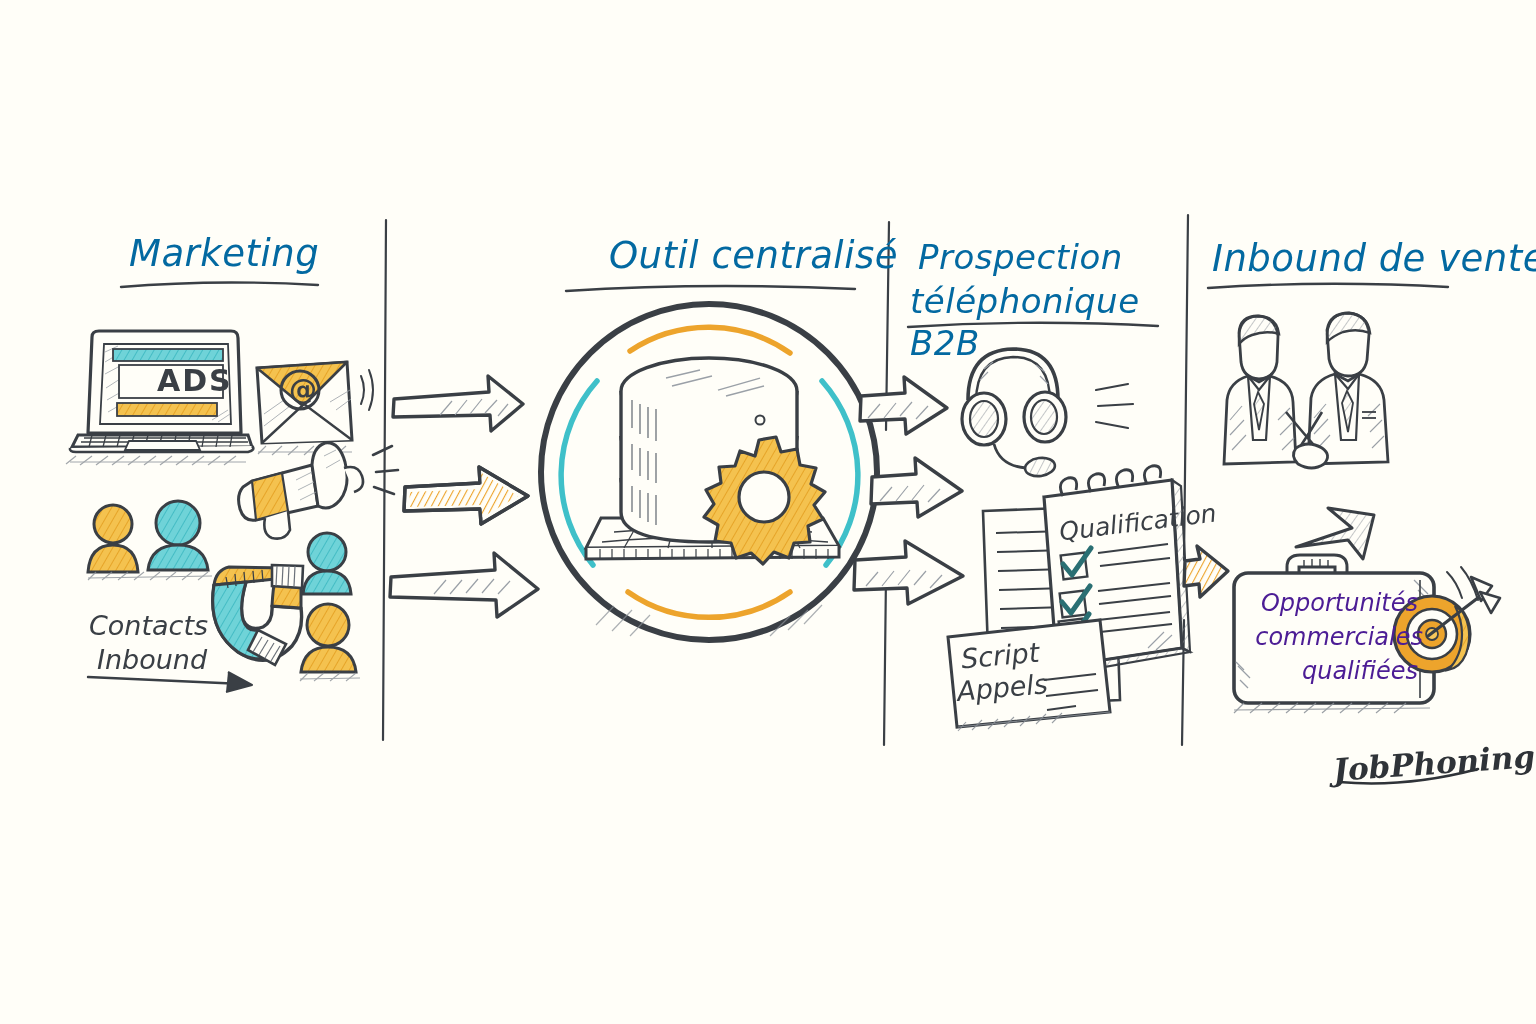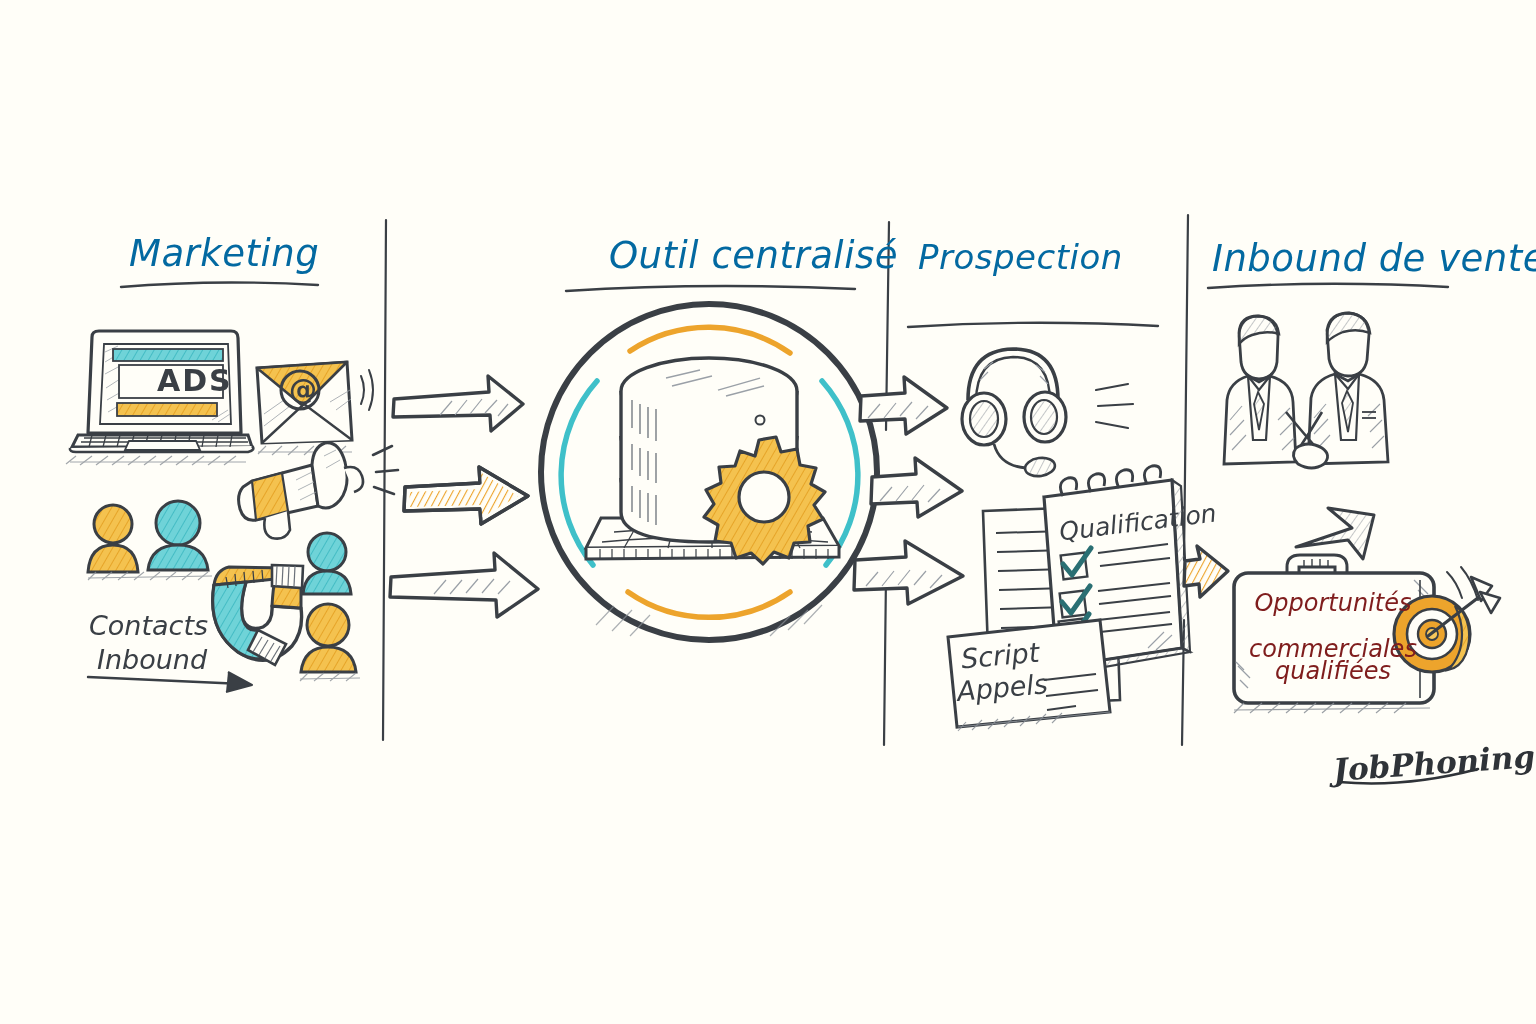--- a/index.html
+++ b/index.html
@@ -25,22 +25,22 @@
   .smalltxt{
     position:absolute;color:#3a3f45;font-style:italic;
     font-family:"DejaVu Sans", sans-serif;white-space:nowrap;
   }
   .logo{
     position:absolute;color:#2f3338;font-style:italic;font-weight:700;
     font-size:31px;font-family:"DejaVu Serif", serif;white-space:nowrap;
     transform:rotate(-4deg);
   }
   .boxtxt{
-    position:absolute;color:#7f1d1d;font-style:italic;font-size:24px;
-    line-height:30px;text-align:center;font-family:"DejaVu Sans", sans-serif;
+    position:absolute;color:#4c1d95;font-style:italic;font-size:24px;
+    line-height:30px;text-align:right;font-family:"DejaVu Sans", sans-serif;
   }
 </style>
 </head>
 <body style="background: rgb(255, 254, 248);">
 
 <div id="stage">
 
   <svg class="layer" viewBox="0 0 1536 1024">
     <defs>
       <pattern id="hatchL" width="8" height="8" patternUnits="userSpaceOnUse" patternTransform="rotate(30)">
@@ -631,34 +631,35 @@
     <g>
       <path d="M1339 782 Q1406 788 1478 769" fill="none" stroke="#2f3338" stroke-width="2.6" stroke-linecap="round"></path>
     </g>
   </svg>
 
   <div class="hd hd-main" style="left:129px;top:232px;">Marketing</div>
 
   <div class="hd hd-main" style="left:576px;top:234px;margin-left:33px;">Outil centralisé</div>
 
   <div class="hd hd-two" style="left:918px;top:236px;width:260px;">Prospection</div>
+  <div class="hd hd-two" style="left:910px;top:280px;width:280px;">téléphonique B2B</div>
 
   <div class="hd hd-main" style="left:1212px;top:237px;">Inbound de vente</div>
 
   <div class="smalltxt" style="left:129px;top:363px;font-size:30px;font-weight:700;font-style:normal;letter-spacing:2px;margin-left:28px;">ADS</div>
 
   <div class="smalltxt" style="left:289px;top:373px;font-size:28px;font-weight:700;font-style:normal;">@</div>
 
   <div class="smalltxt" style="left:89px;top:610px;font-size:27px;">Contacts</div>
   <div class="smalltxt" style="left:97px;top:644px;font-size:27px;">Inbound</div>
 
   <div class="smalltxt" style="left:1059px;top:508px;font-size:25px;transform:rotate(-7deg);">Qualification</div>
 
   <div class="smalltxt" style="left:961px;top:640px;font-size:27px;transform:rotate(-5deg);">Script</div>
   <div class="smalltxt" style="left:957px;top:672px;font-size:27px;transform:rotate(-5deg);">Appels</div>
 
   <div class="boxtxt" style="left:1248px;top:588px;width:170px;">Opportunités</div>
-  <div class="boxtxt" style="left:1243px;top:622px;width:180px;margin-top:12px;">commerciales</div>
+  <div class="boxtxt" style="left:1243px;top:622px;width:180px;">commerciales</div>
   <div class="boxtxt" style="left:1248px;top:656px;width:170px;">qualifiées</div>
 
   <div class="logo" style="left:1333px;top:745px;">JobPhoning</div>
 
 </div>
 
 </body></html>

